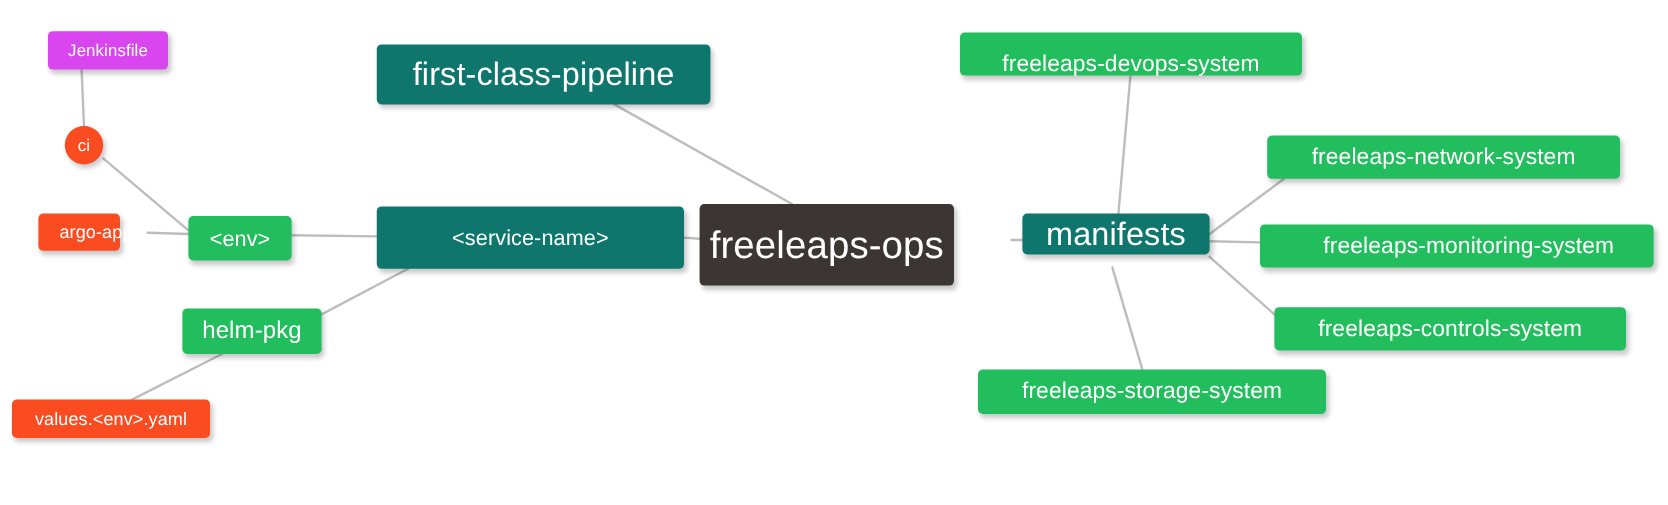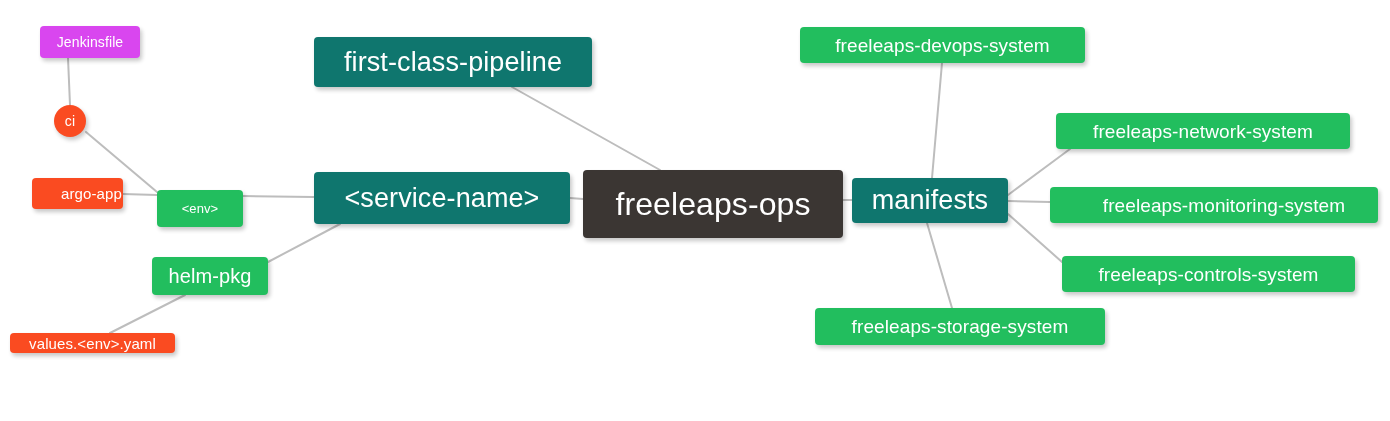--- a/index.html
+++ b/index.html
@@ -63,45 +63,45 @@
       <line x1="1062" y1="262" x2="1008" y2="214" stroke="#bdbdbd" stroke-width="2" stroke-linecap="round"></line>
       <line x1="952" y1="308" x2="927" y2="223" stroke="#bdbdbd" stroke-width="2" stroke-linecap="round"></line>
     </svg>
   <div id="node-layer">
       <div class="node n-orange" style="left: 18px; top: 26px; width: 100px; height: 32px; font-size: 14px;">
         <span>Jenkinsfile</span>
       </div>
       <div class="node n-red" style="left: 54px; top: 105px; width: 32px; height: 32px; font-size: 14px; border-radius: 16px;">
         <span>ci</span>
       </div>
-      <div class="node n-red" style="left: 32px; top: 178px; width: 91px; height: 31px; font-size: 15px; padding-left: 28px;">
+      <div class="node n-red" style="left: 32px; top: 178px; width: 68px; height: 31px; font-size: 15px; padding-left: 28px;">
         <span>argo-app</span>
       </div>
-      <div class="node n-green" style="left: 157px; top: 190px; width: 86px; height: 37px; font-size: 13px;">
+      <div class="node n-green" style="left: 157px; top: 180px; width: 86px; height: 37px; font-size: 18px;">
         <span>&lt;env&gt;</span>
       </div>
       <div class="node n-green" style="left: 152px; top: 257px; width: 116px; height: 38px; font-size: 20px;">
         <span>helm-pkg</span>
       </div>
-      <div class="node n-red" style="left: 10px; top: 333px; width: 165px; height: 20px; font-size: 15px;">
+      <div class="node n-red" style="left: 10px; top: 333px; width: 165px; height: 32px; font-size: 15px;">
         <span>values.&lt;env&gt;.yaml</span>
       </div>
       <div class="node n-blue" style="left: 314px; top: 37px; width: 278px; height: 50px; font-size: 27px;">
         <span>first-class-pipeline</span>
       </div>
-      <div class="node n-blue" style="left: 314px; top: 172px; width: 256px; height: 52px; font-size: 27px;">
+      <div class="node n-blue" style="left: 314px; top: 172px; width: 256px; height: 52px; font-size: 18px;">
         <span>&lt;service-name&gt;</span>
       </div>
-      <div class="node n-root" style="left: 583px; top: 170px; width: 260px; height: 68px; font-size: 32px;">
+      <div class="node n-root" style="left: 583px; top: 170px; width: 212px; height: 68px; font-size: 32px;">
         <span>freeleaps-ops</span>
       </div>
-      <div class="node n-blue" style="left: 852px; top: 178px; width: 156px; height: 45px; font-size: 27px;">
+      <div class="node n-blue" style="left: 852px; top: 178px; width: 156px; height: 34px; font-size: 27px;">
         <span>manifests</span>
       </div>
-      <div class="node n-green" style="left: 800px; top: 27px; width: 285px; height: 36px; font-size: 19px;">
+      <div class="node n-green" style="left: 800px; top: 27px; width: 285px; height: 36px; font-size: 19px; align-items: flex-end;">
         <span>freeleaps-devops-system</span>
       </div>
       <div class="node n-green" style="left: 1056px; top: 113px; width: 294px; height: 36px; font-size: 19px;">
         <span>freeleaps-network-system</span>
       </div>
       <div class="node n-green" style="left: 1050px; top: 187px; width: 328px; height: 36px; font-size: 19px; padding-left: 20px;">
         <span>freeleaps-monitoring-system</span>
       </div>
       <div class="node n-green" style="left: 1062px; top: 256px; width: 293px; height: 36px; font-size: 19px;">
         <span>freeleaps-controls-system</span>

